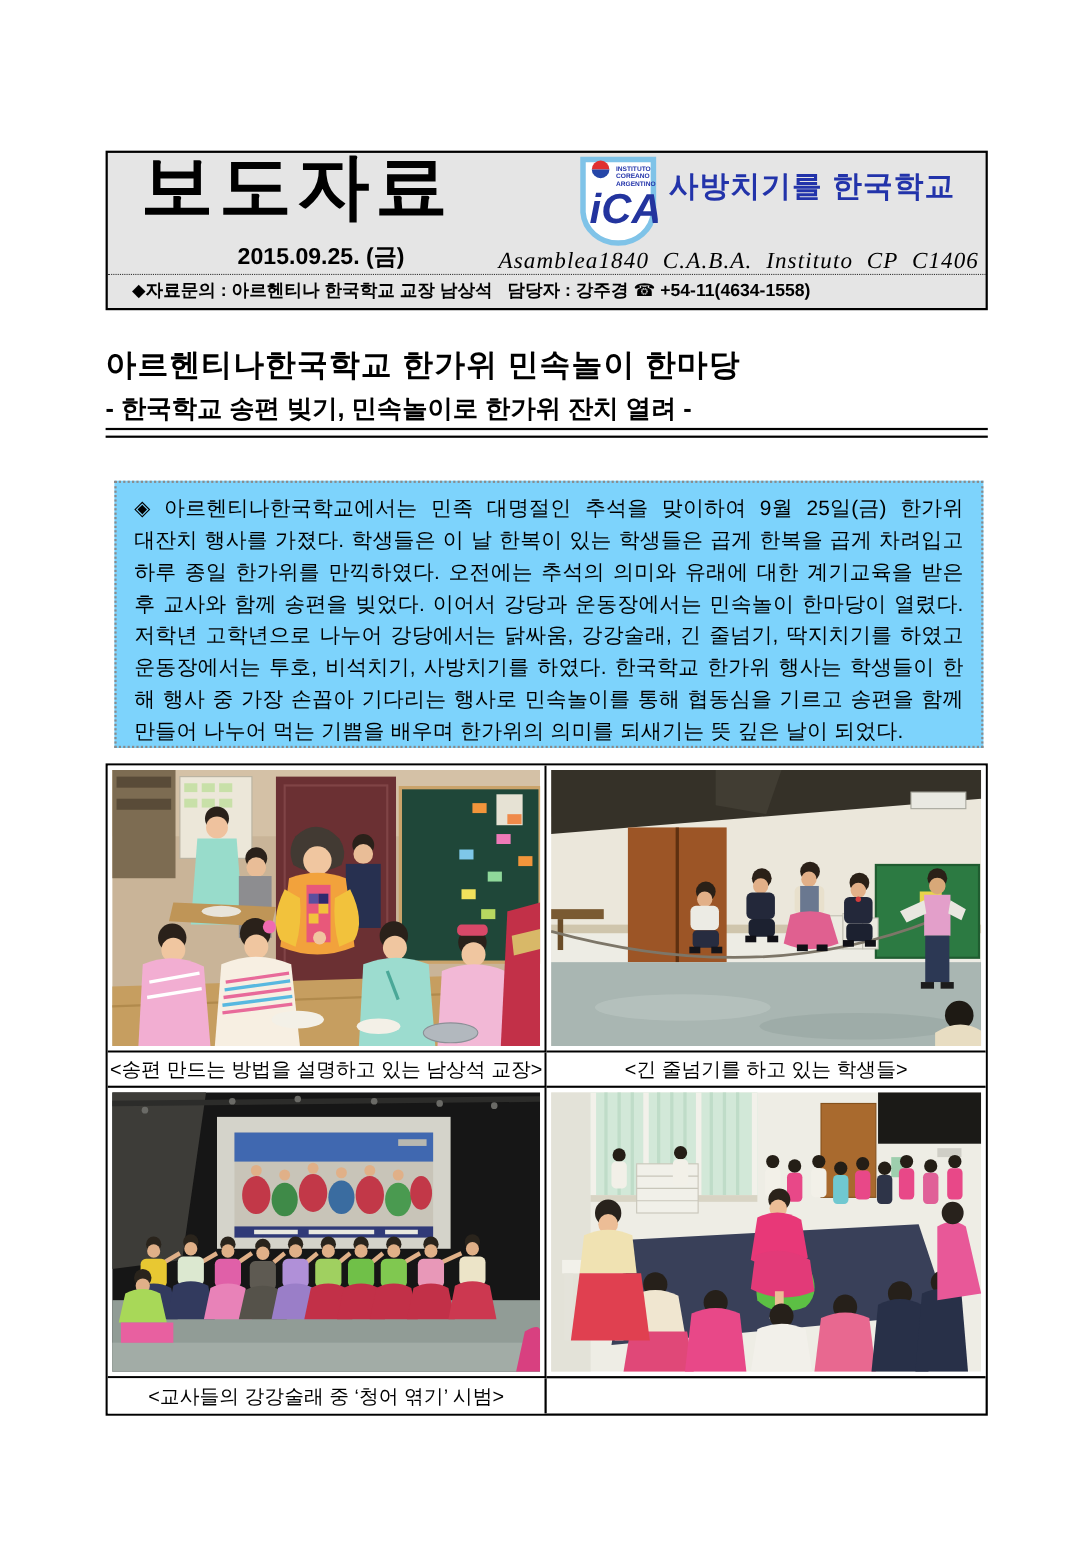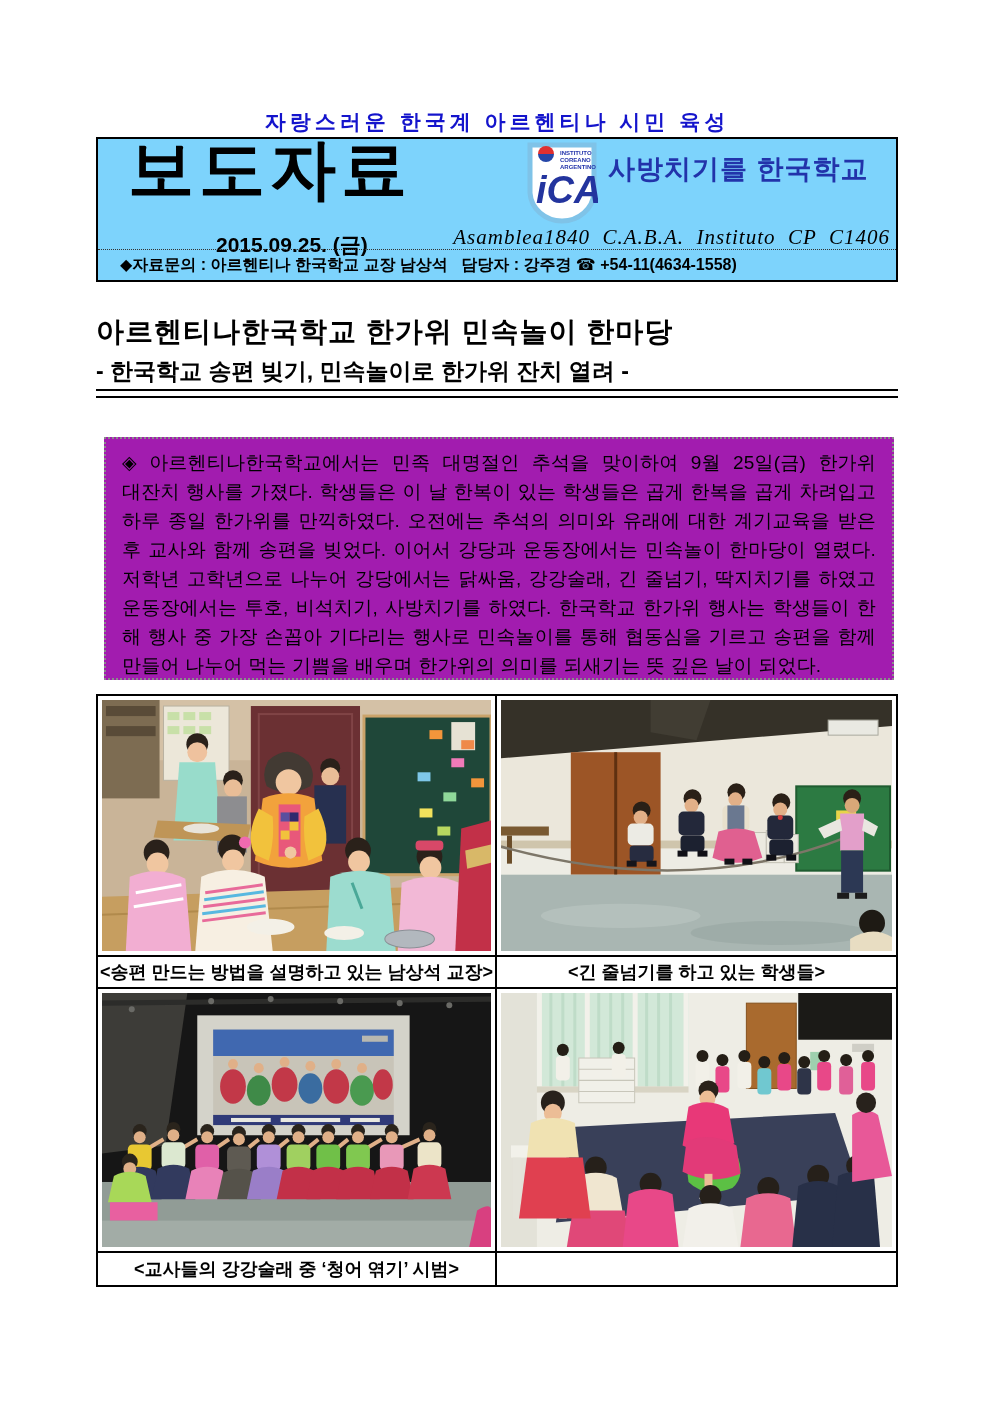--- a/index.html
+++ b/index.html
@@ -6,69 +6,66 @@
   .page{position:relative;width:992px;height:1403px;background:#fff;overflow:hidden;
         font-family:"Liberation Sans","DejaVu Sans",sans-serif;color:#000;}
 
   
   .slogan-wrap{position:absolute;left:96px;top:108px;width:802px;text-align:center;}
   .slogan{display:inline-block;color:#1414cc;font-weight:bold;font-size:21px;
           letter-spacing:4px;border-bottom:2px solid #1414cc;padding-bottom:2px;}
 
   
   .header-box{position:absolute;left:96px;top:137px;width:802px;height:145px;
-              border:2px solid #000;box-sizing:border-box;background:#7dd3fc;}
+              border:2px solid #000;box-sizing:border-box;background:#e5e5e5;}
   .press-label{position:absolute;left:30px;top:-10px;font-size:66px;font-weight:900;
                letter-spacing:5px;line-height:80px;}
-  .press-date{position:absolute;left:118px;top:92px;font-size:21px;font-weight:bold;}
+  .press-date{position:absolute;left:118px;top:80px;font-size:21px;font-weight:bold;}
   .logo{position:absolute;left:428px;top:2px;width:72px;height:84px;}
   .org-names{position:absolute;left:510px;top:12px;width:290px;}
   .org-ko{font-size:27px;font-weight:bold;color:#2233aa;letter-spacing:1px;}
   .org-es{font-size:17px;color:#2a6ace;margin-top:3px;}
   .address{position:absolute;right:6px;top:86px;font-family:"Liberation Serif","DejaVu Serif",serif;
            font-style:italic;font-size:21px;white-space:pre;letter-spacing:1px;}
   .contact-row{position:absolute;left:0;bottom:0;width:100%;height:31px;box-sizing:border-box;
                border-top:1px dotted #333;font-size:16px;font-weight:bold;line-height:30px;
                padding-left:22px;white-space:pre;overflow:hidden;}
 
   
   .main-title{position:absolute;left:96px;top:313px;width:802px;
               font-size:28px;font-weight:800;letter-spacing:1px;}
   .sub-title{position:absolute;left:96px;top:356px;width:802px;text-align:left;
              font-size:23px;font-weight:700;}
   .double-rule{position:absolute;left:96px;top:389px;width:802px;height:5px;
                border-top:2px solid #000;border-bottom:2px solid #000;box-sizing:content-box;}
 
   
   .body-box{position:absolute;left:104px;top:437px;width:790px;height:243px;box-sizing:border-box;
-            border:2px dotted #8a8a8a;padding:9px 16px 0 16px;background:#a21caf;}
+            border:2px dotted #8a8a8a;padding:9px 16px 0 16px;background:#7dd3fc;}
   .body-text{font-size:19px;line-height:29px;text-align:justify;word-break:keep-all;
              letter-spacing:0.2px;}
 
   
   .photo-grid{position:absolute;left:96px;top:694px;width:802px;box-sizing:border-box;
               border:2px solid #000;display:grid;grid-template-columns:1fr 1fr;
               grid-template-rows:261px 32px 264px 32px;background:#fff;}
   .pg-cell{box-sizing:border-box;border-right:2px solid #000;border-bottom:2px solid #000;
            overflow:hidden;background:#fff;}
   .pg-cell:nth-child(2n){border-right:0;}
   .pg-cell.row-last{border-bottom:0;}
   .photo-cell{padding:4px;}
   .photo-cell svg{display:block;width:100%;height:100%;}
   .caption-cell{display:flex;align-items:center;justify-content:center;
-                font-size:18px;font-weight:700;}
+                font-size:18px;font-weight:400;}
 </style>
 </head>
 <body>
 
 <div class="page">
 
-  <div class="slogan-wrap">
-    <span class="slogan">자랑스러운 한국계 아르헨티나 시민 육성</span>
-  </div>
 
   <div class="header-box">
     <div class="press-label">보도자료</div>
     <div class="press-date">2015.09.25. (금)</div>
 
     <svg class="logo" viewBox="0 0 72 84">
       <path d="M4,4 h64 v48 a32,30 0 0 1 -32,28 a32,30 0 0 1 -32,-28 Z" fill="#ffffff" stroke="#7fc3e8" stroke-width="5"></path>
       <path d="M12,13 a8,8 0 0 1 16,0 Z" fill="#e03030"></path>
       <path d="M28,13 a8,8 0 0 1 -16,0 Z" fill="#2546a8"></path>
       <text x="34" y="14" font-size="6" fill="#2233aa" font-weight="bold">INSTITUTO</text>

